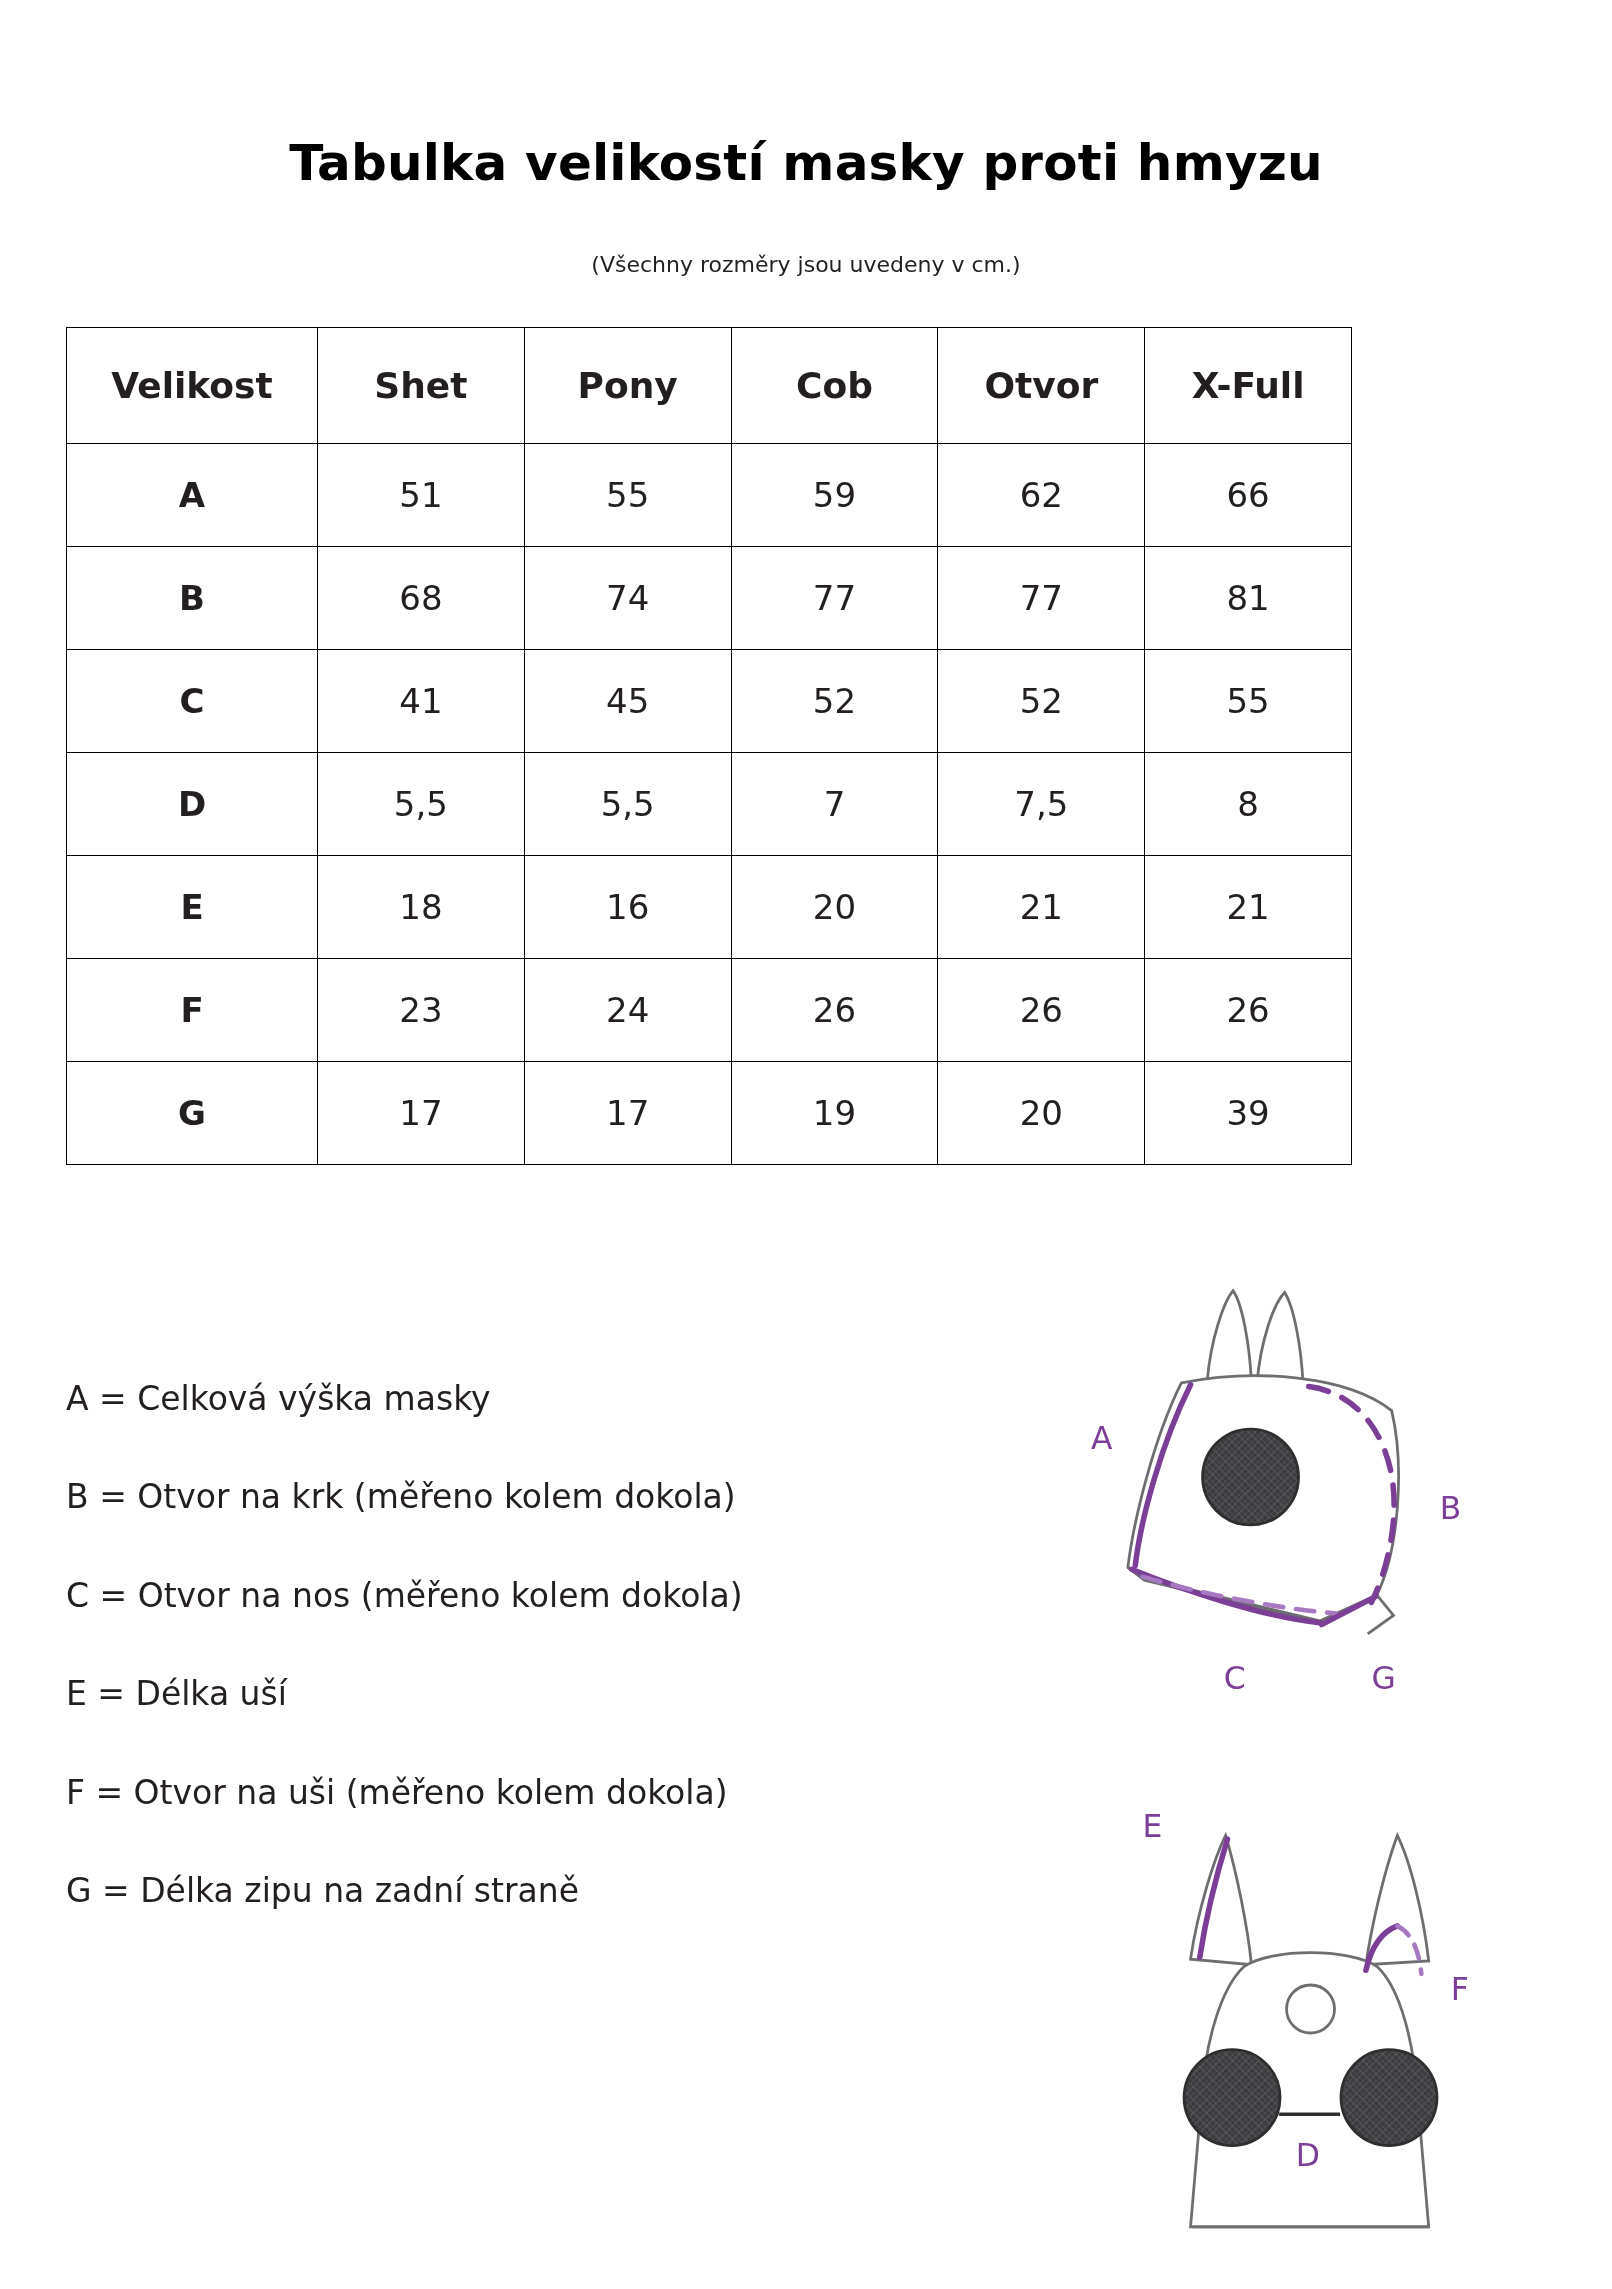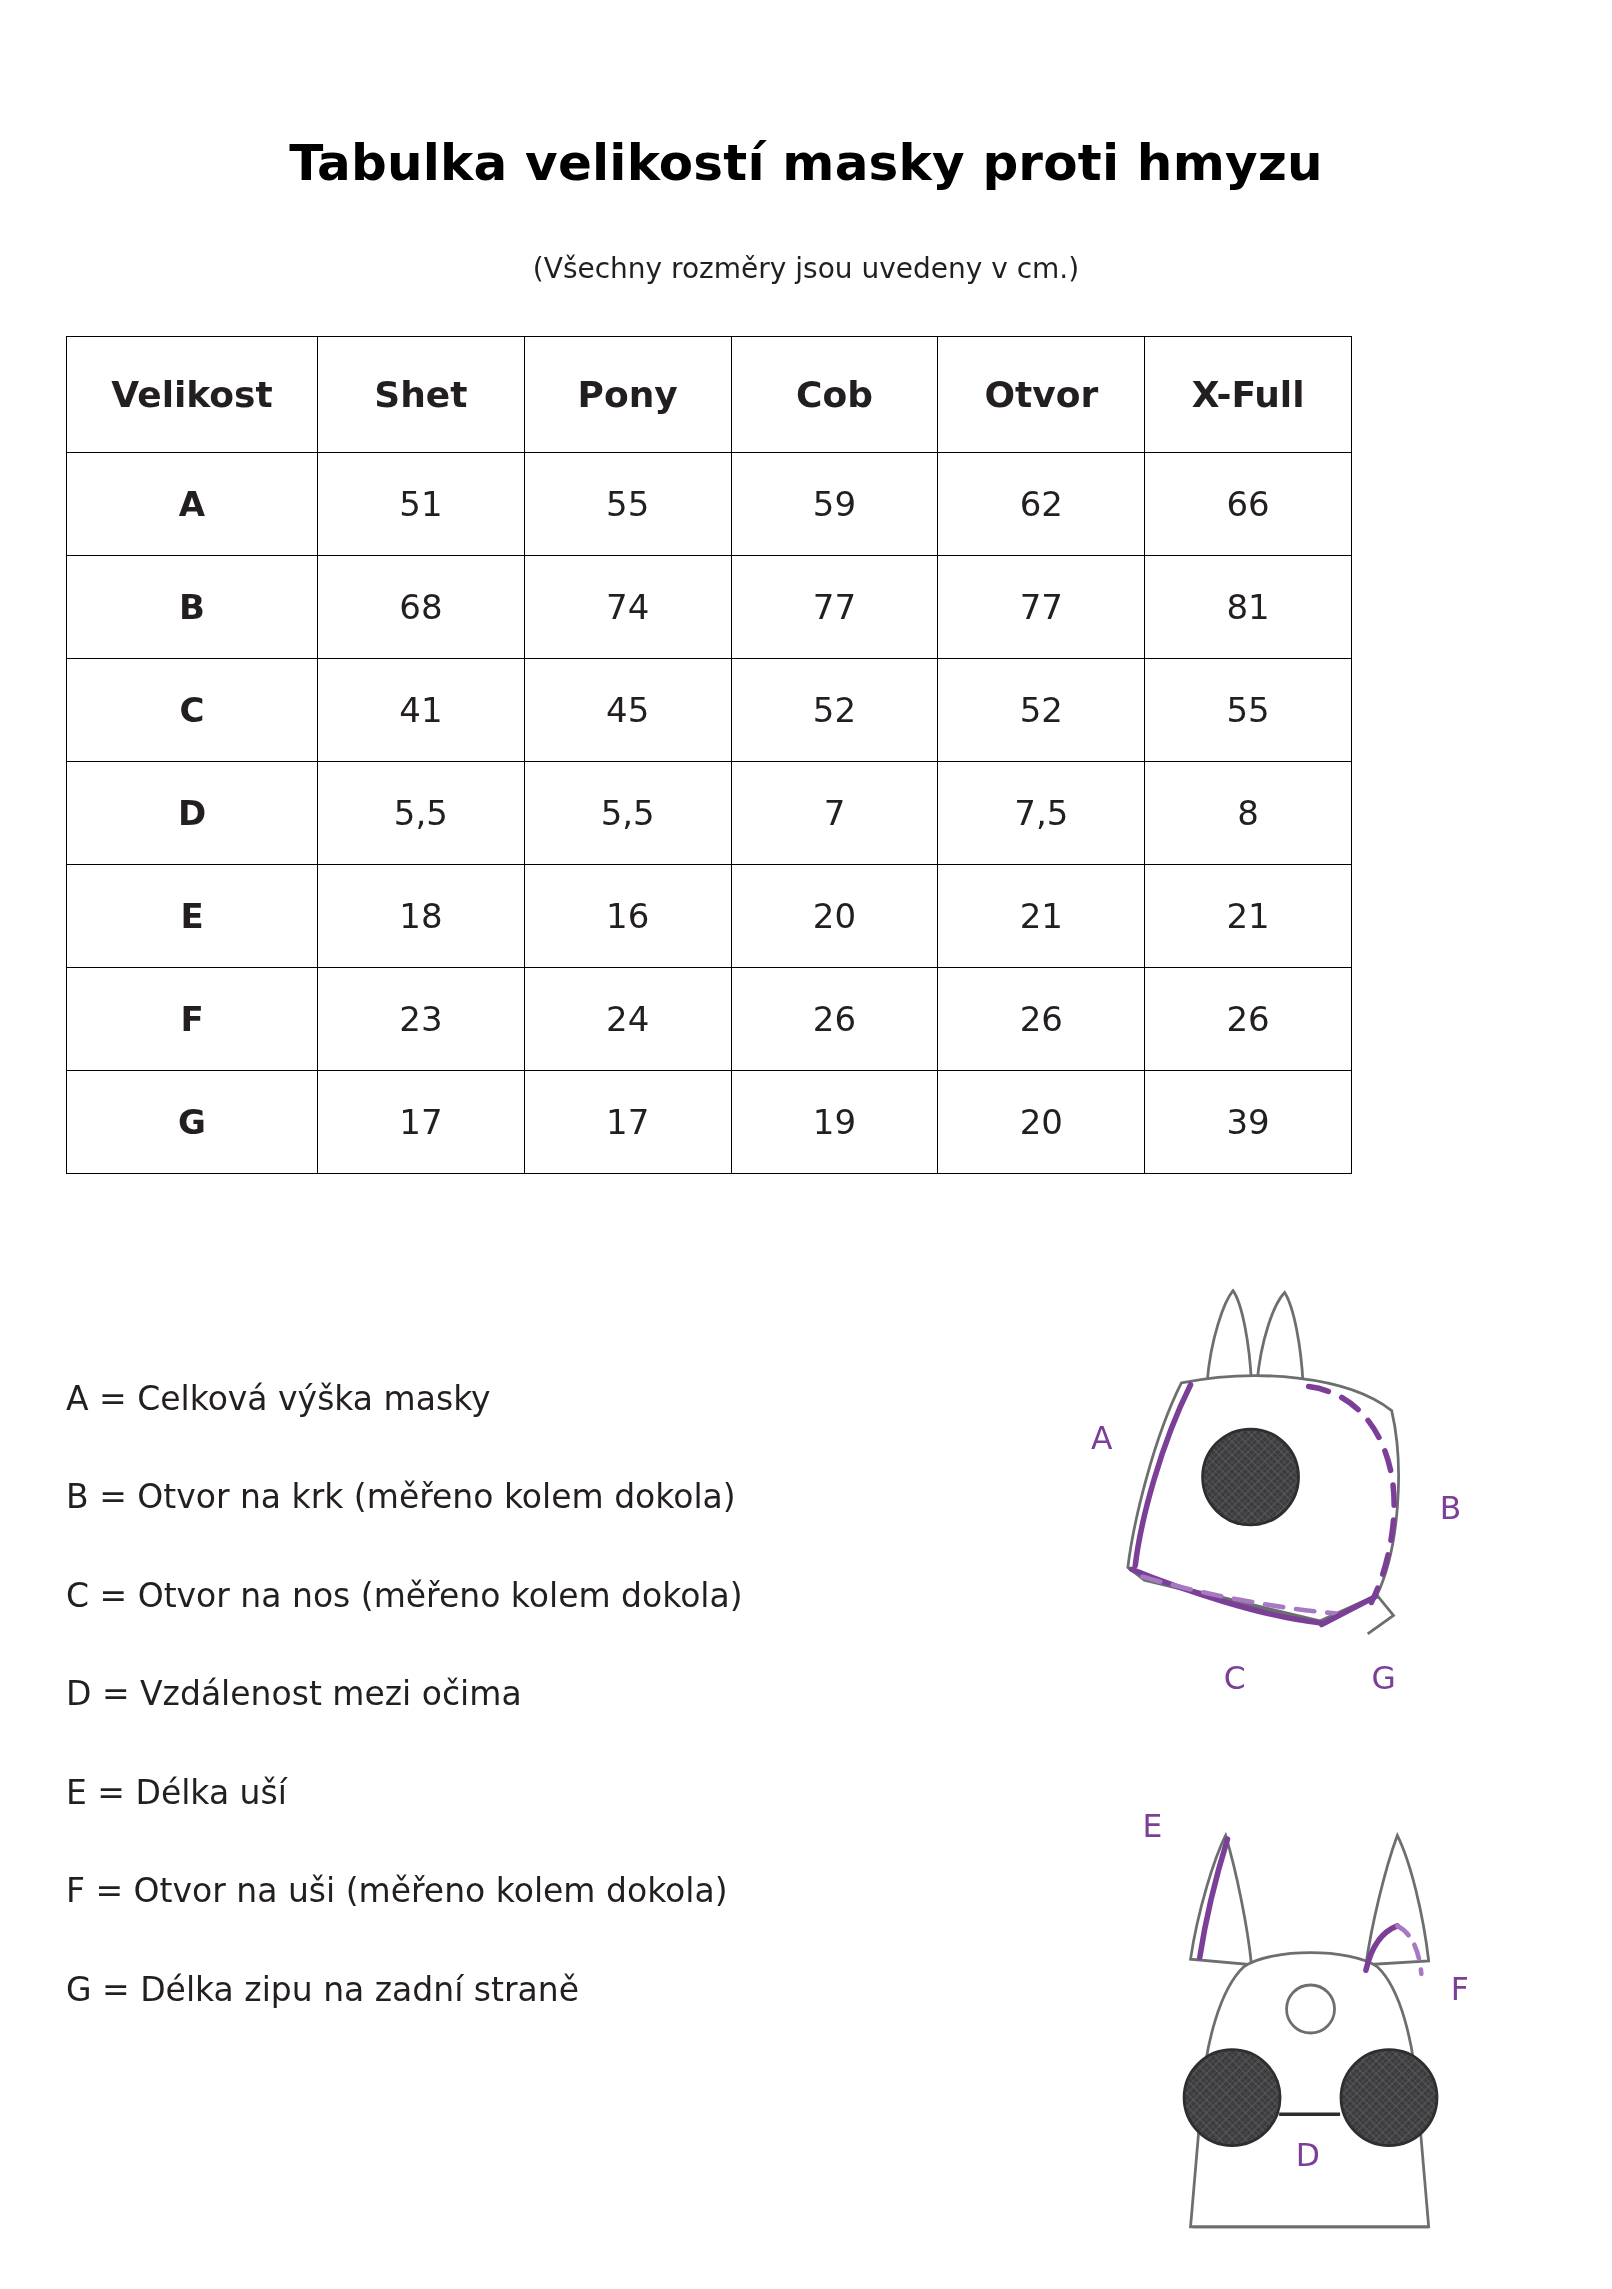--- a/index.html
+++ b/index.html
@@ -29,21 +29,21 @@
     font-size: 50px;
     font-weight: bold;
     letter-spacing: 0.2px;
     margin: 12px;
     padding-top: 122px;
     color: #000;
   }
   .subtitle-block {
     text-align: center;
     margin-top: 57px;
-    font-size: 28px;
+    font-size: 22px;
     line-height: 1.45;
     color: #231f20;
   }
   .subtitle-line { display: block; }
 
   
   .table-wrap {
     margin: 46px 66px 0 66px;
   }
   table.size-table {
@@ -193,21 +193,20 @@
           <td>39</td>
         </tr>
       </tbody>
     </table>
   </div>
 
   <div class="legend">
     <div class="legend-line">A = Celková výška masky</div>
     <div class="legend-line">B = Otvor na krk (měřeno kolem dokola)</div>
     <div class="legend-line">C = Otvor na nos (měřeno kolem dokola)</div>
-    <div class="legend-line">D = Vzdálenost mezi očima</div>
     <div class="legend-line">E = Délka uší</div>
     <div class="legend-line">F = Otvor na uši (měřeno kolem dokola)</div>
     <div class="legend-line">G = Délka zipu na zadní straně</div>
   </div>
 
   <div class="illus-top">
     <svg width="535" height="517" viewBox="0 0 580 560" xmlns="http://www.w3.org/2000/svg">
       <defs>
         <pattern id="meshA" width="10" height="10" patternUnits="userSpaceOnUse" patternTransform="rotate(45)">
           <rect width="10" height="10" fill="#3b3b3d"></rect>

